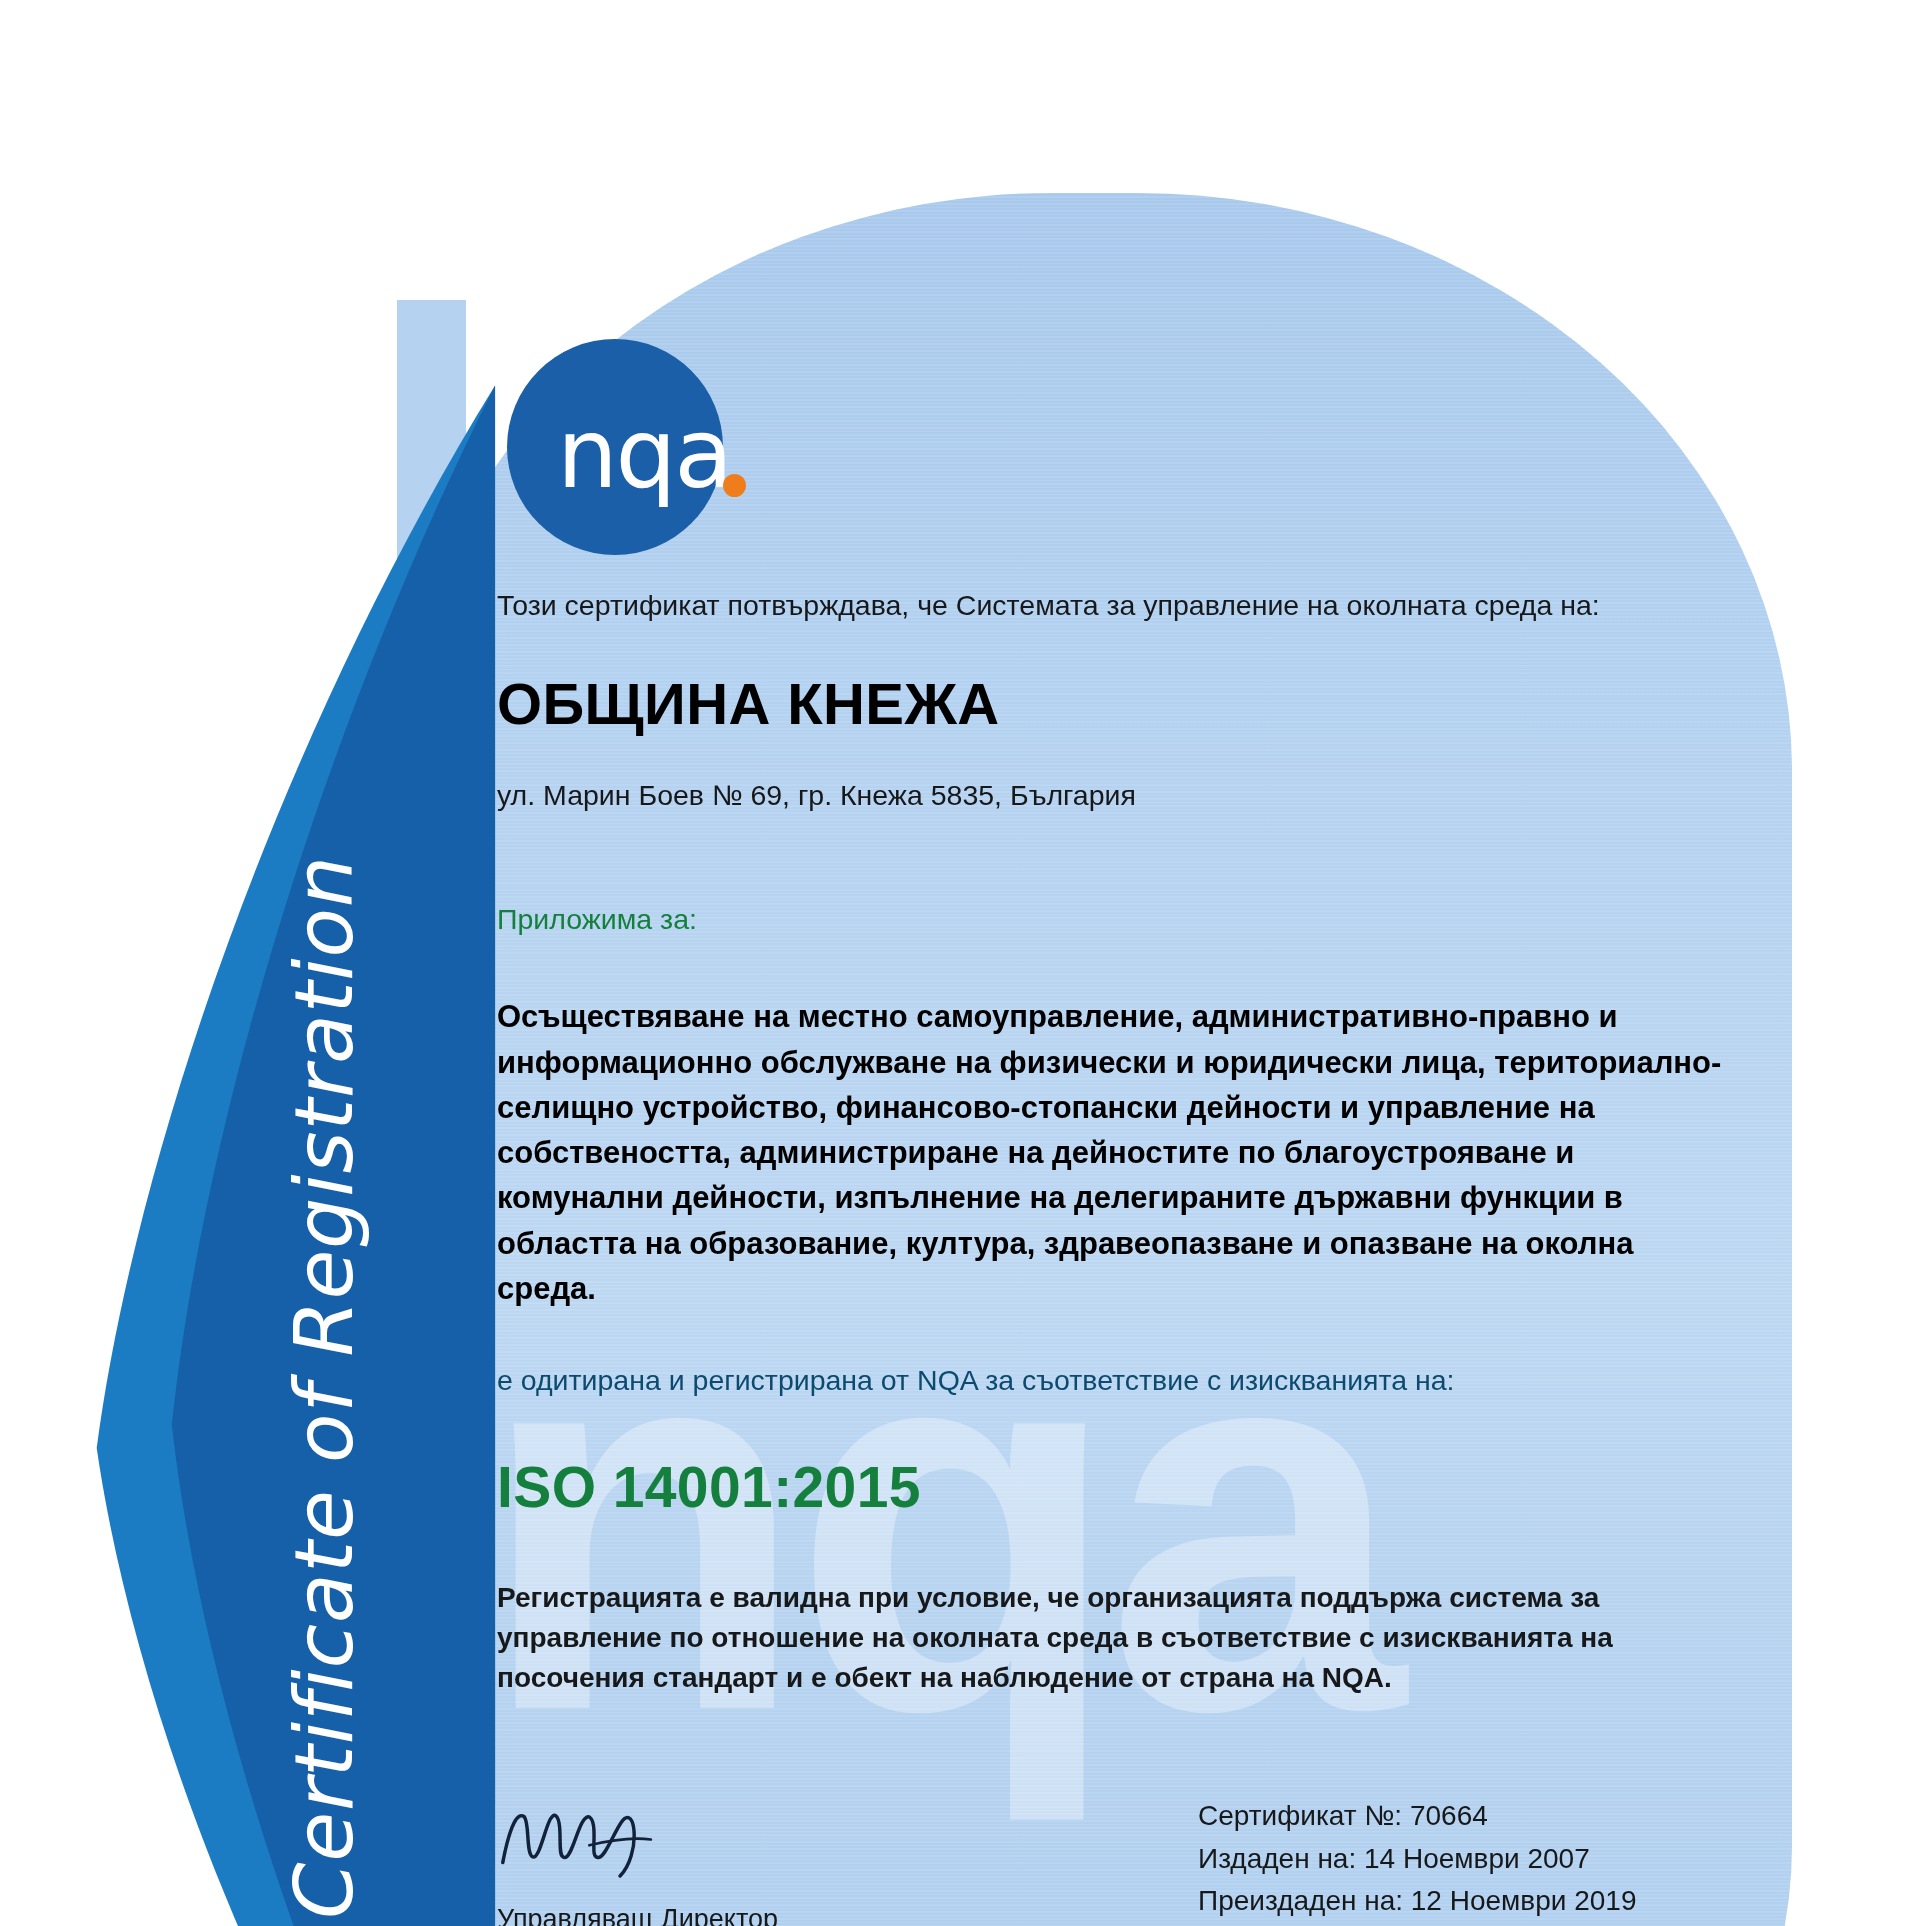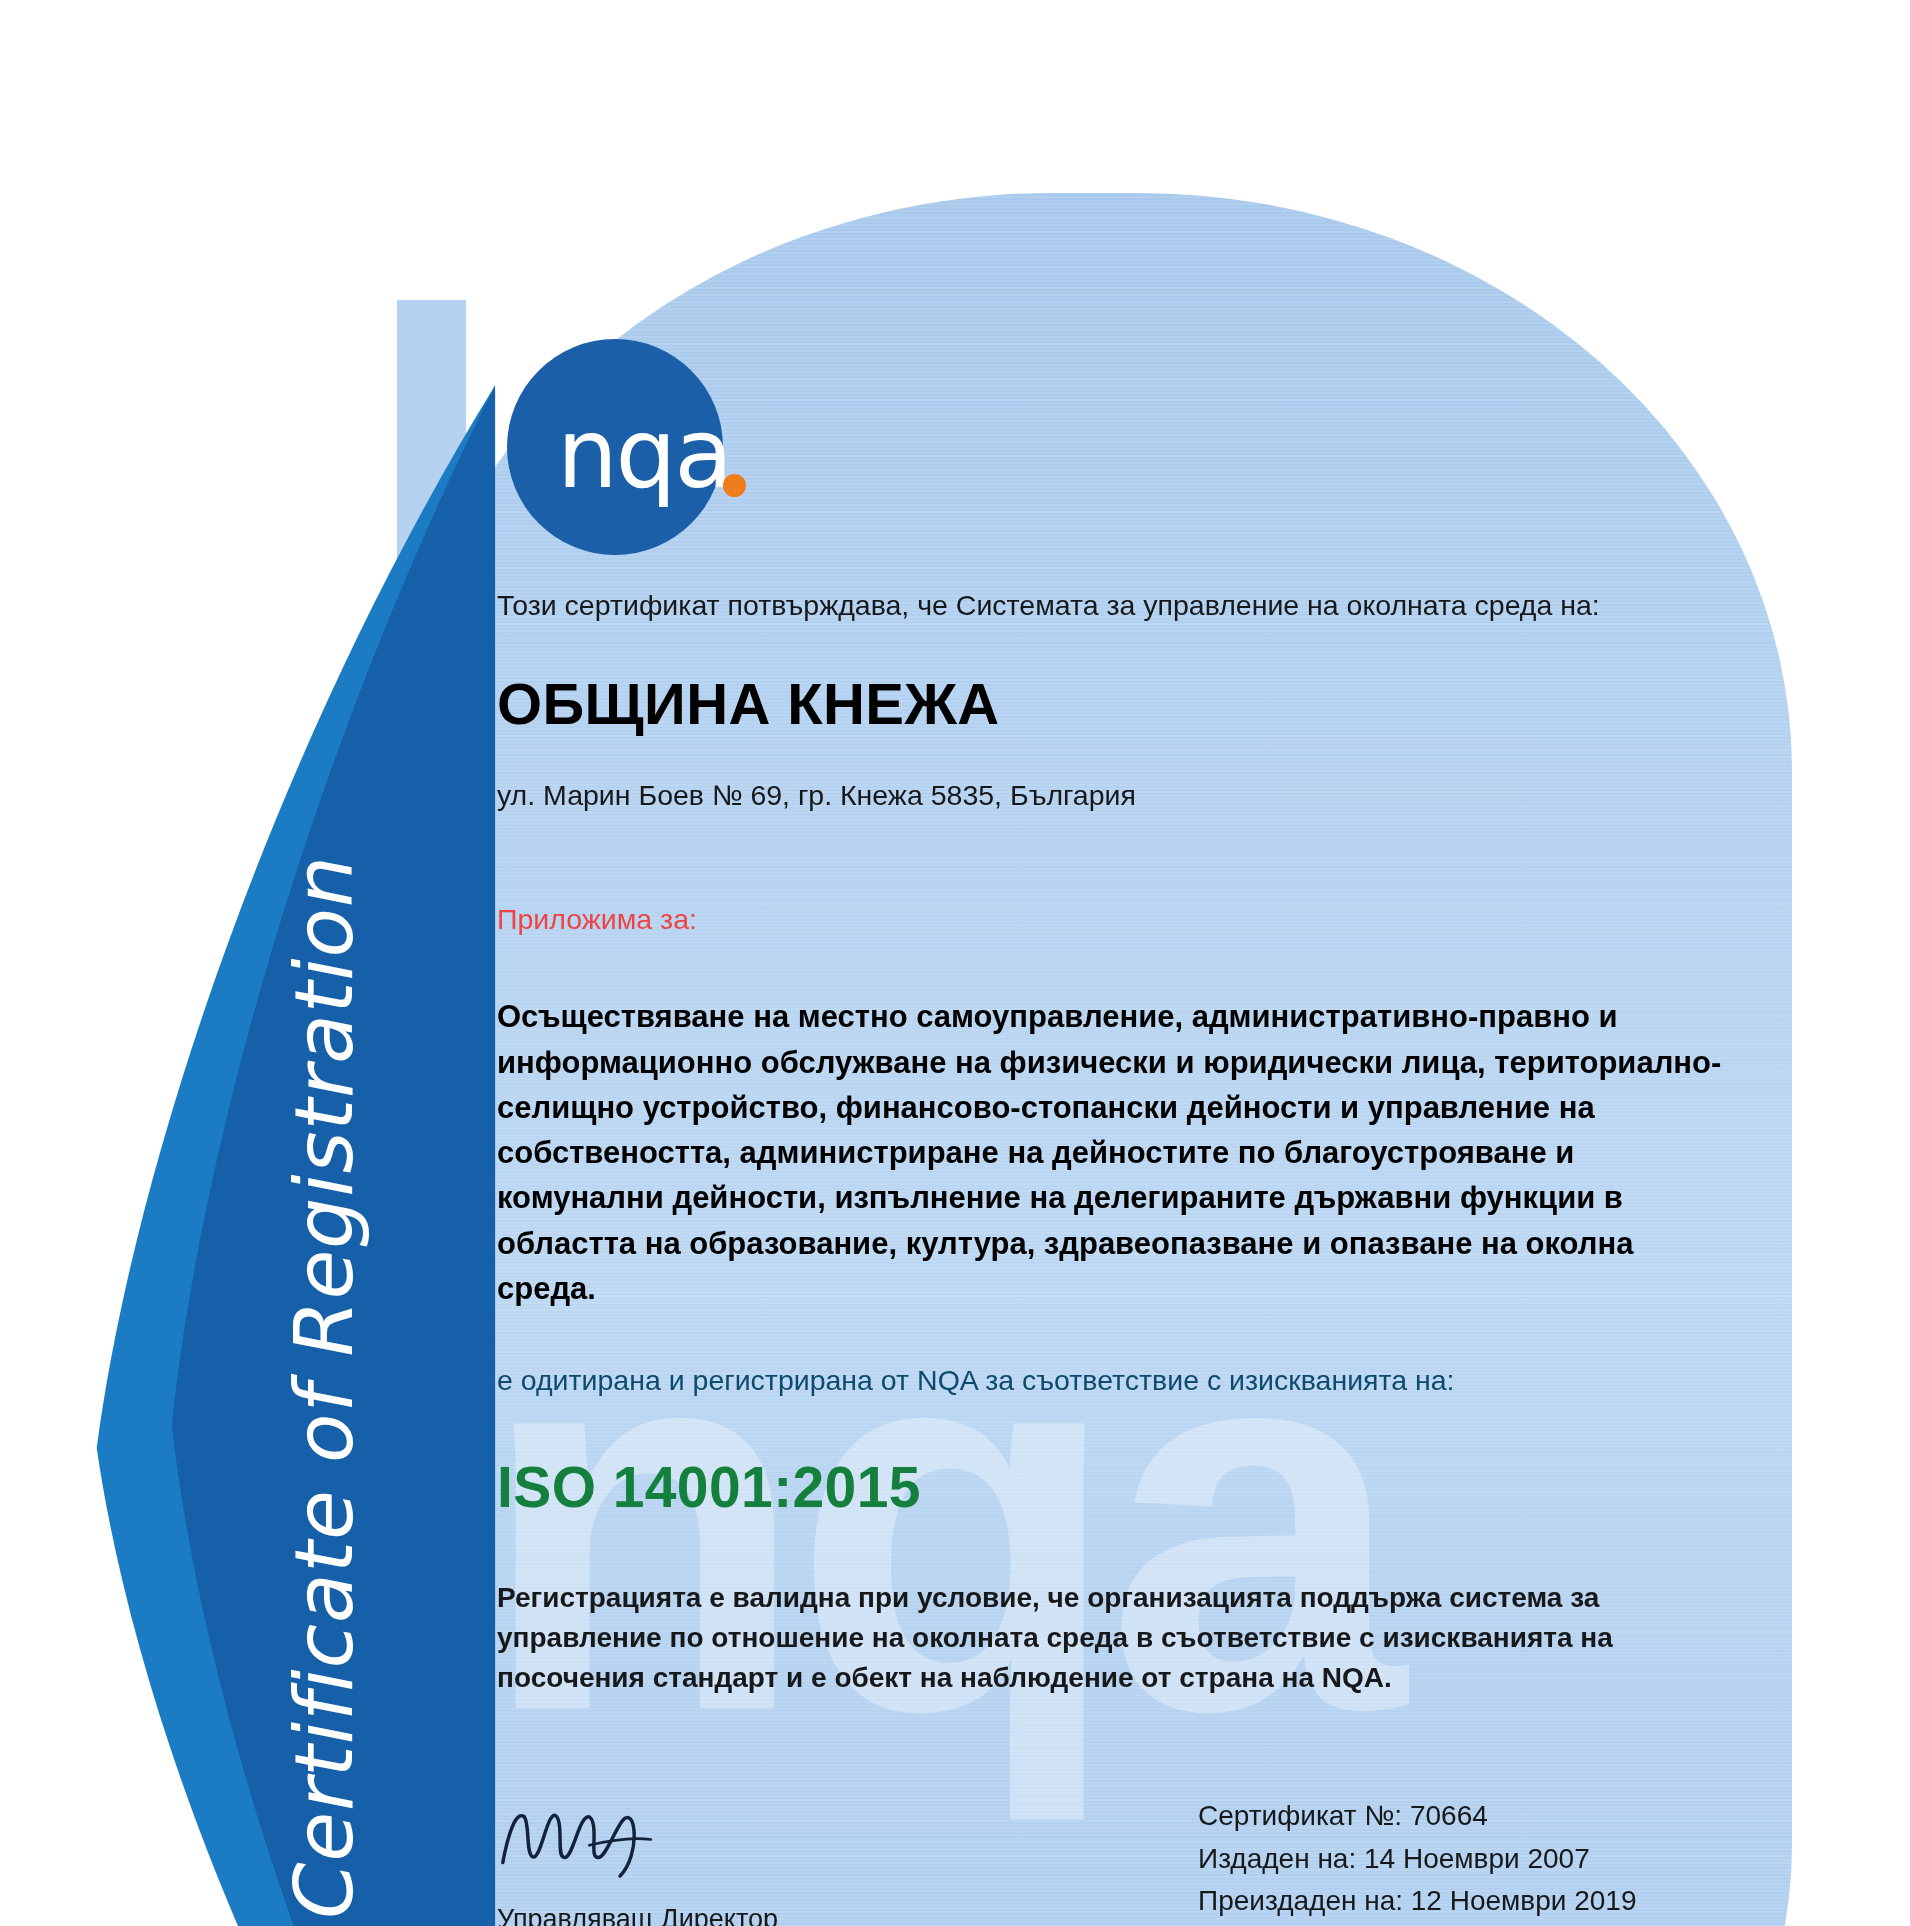--- a/index.html
+++ b/index.html
@@ -167,21 +167,21 @@
 
   .org-address {
     font-size: 28.5px;
     margin: 0 0 91px 0;
     color: #16181a;
   }
 
   .applies-label {
     font-size: 28.5px;
     margin: 0 0 58px 0;
-    color: #ef4444;
+    color: #15803d;
   }
 
   .scope {
     font-size: 31px;
     font-weight: 700;
     line-height: 1.46;
     margin: 0 0 50px 0;
     color: #000000;
   }
 

